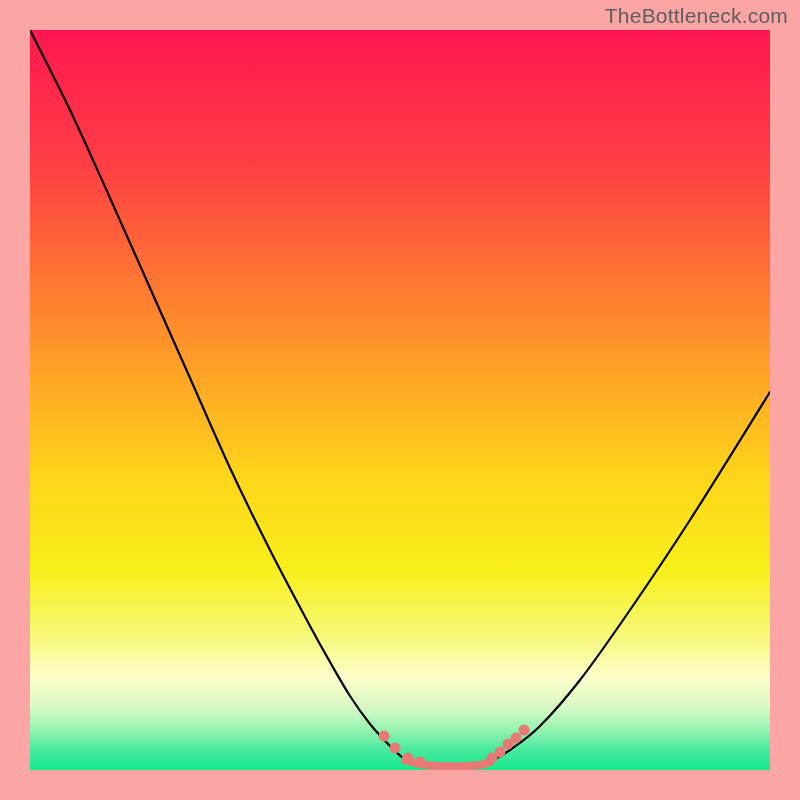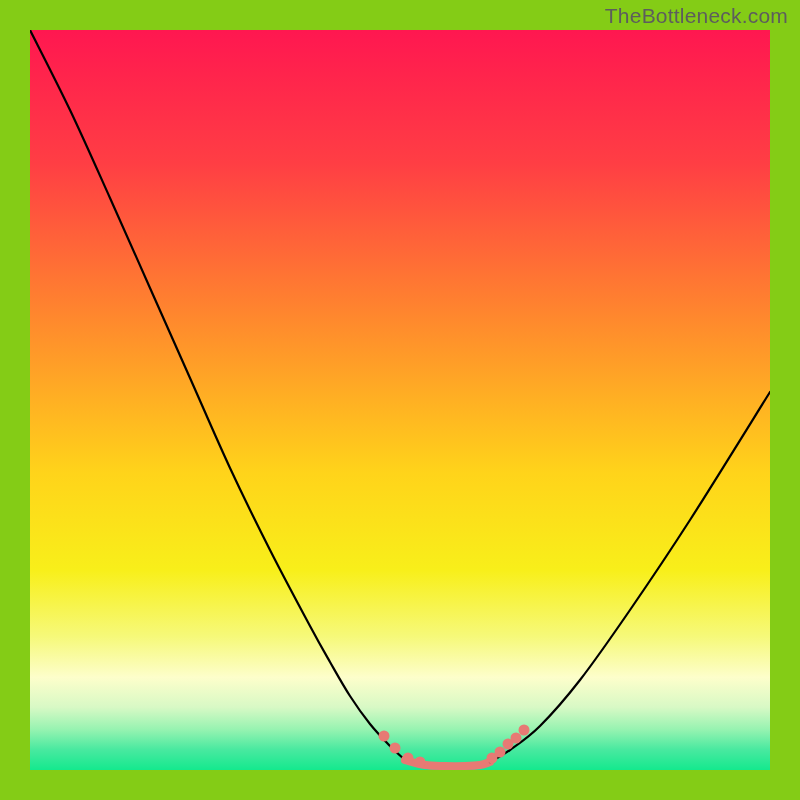--- a/index.html
+++ b/index.html
@@ -10,21 +10,21 @@
     background: #000;
     overflow: hidden;
     font-family: Arial, Helvetica, sans-serif;
   }
   .frame {
     position: absolute;
     left: 0;
     top: 0;
     width: 800px;
     height: 800px;
-    background: #84cc16;
+    background: #fca5a5;
   }
   .plot {
     position: absolute;
     left: 30px;
     top: 30px;
     width: 740px;
     height: 740px;
     overflow: hidden;
   }
   .gradient {

